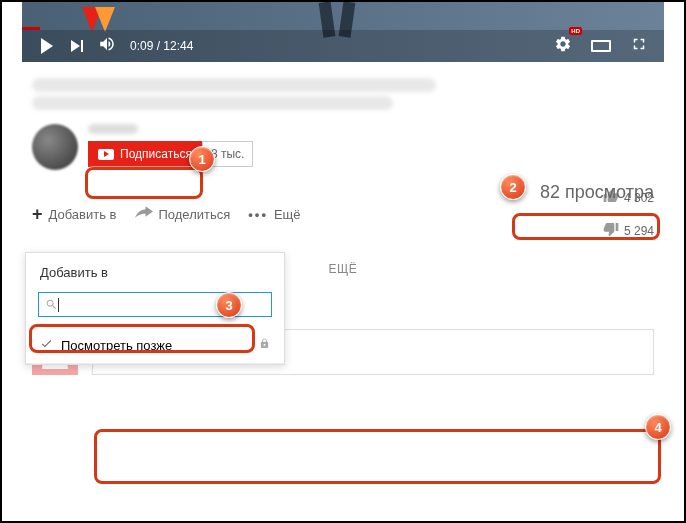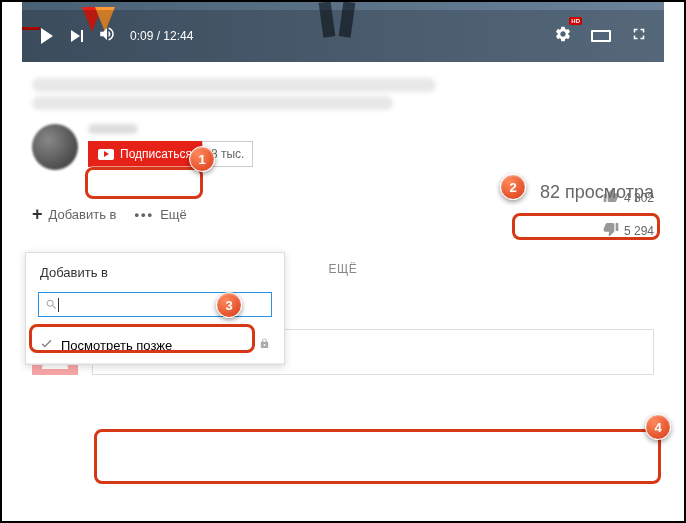--- a/index.html
+++ b/index.html
@@ -7,21 +7,21 @@
   
   .video-player { background: #333; height: 60px; position: relative; margin: 0 20px; }
   .video-bg { position: absolute; inset: 0; background: linear-gradient(90deg, #4a6074 0%, #6b8299 100%); }
   .video-legs { position: absolute; left: 45%; top: 0; width: 60px; height: 40px; }
   .video-legs::before, .video-legs::after { content: ''; position: absolute; width: 12px; height: 35px; background: #2a3845; top: 0; }
   .video-legs::before { left: 10px; transform: rotate(-8deg); }
   .video-legs::after { left: 30px; transform: rotate(8deg); }
   .logo-v { position: absolute; left: 60px; top: 5px; width: 40px; height: 30px; }
   .logo-v svg { width: 100%; height: 100%; }
   .red-bar { position: absolute; bottom: 32px; left: 0; width: 18px; height: 3px; background: #cc0000; }
-  .controls { position: absolute; bottom: 0; left: 0; right: 0; height: 52px; display: flex; align-items: center; padding: 4px 10px; color: #fff; background: rgba(0,0,0,0.2); }
+  .controls { position: absolute; bottom: 0; left: 0; right: 0; height: 20px; display: flex; align-items: center; padding: 16px 10px; color: #fff; background: rgba(0,0,0,0.2); }
   .ctrl-btn { width: 30px; height: 30px; display: flex; align-items: center; justify-content: center; cursor: pointer; }
   .play-icon { width: 0; height: 0; border-left: 12px solid #fff; border-top: 8px solid transparent; border-bottom: 8px solid transparent; }
   .next-icon { display: flex; align-items: center; }
   .next-icon::before { content: ''; width: 0; height: 0; border-left: 9px solid #fff; border-top: 6px solid transparent; border-bottom: 6px solid transparent; }
   .next-icon::after { content: ''; width: 2px; height: 12px; background: #fff; margin-left: 1px; }
   .volume-icon svg { width: 18px; height: 18px; fill: #fff; }
   .time-display { font-size: 12px; margin-left: 8px; }
   .right-controls { margin-left: auto; display: flex; align-items: center; gap: 8px; }
   .gear-icon svg { width: 18px; height: 18px; fill: #fff; }
   .hd-badge { position: absolute; top: -4px; right: -4px; background: #cc0000; color: #fff; font-size: 6px; padding: 1px 2px; border-radius: 2px; font-weight: bold; }
@@ -155,20 +155,26 @@
       </div>
     </div>
   </div>
 
   <div class="action-row">
     <div class="action-item">
       <span class="plus-icon">+</span>
       <span>Добавить в</span>
     </div>
     <div class="action-item">
+      <span class="share-arrow"><svg viewBox="0 0 24 18">
+            <path d="M14 0v4C6 5 2 10 0 16c3-4 7-6 14-6v4l10-7z"></path>
+          </svg></span>
+      <span>Поделиться</span>
+    </div>
+    <div class="action-item">
       <span class="dots">•••</span>
       <span>Ещё</span>
     </div>
     <div class="likes-area">
       <div class="like-item">
         <span class="thumb"><svg viewBox="0 0 24 24">
               <path d="M1 21h4V9H1v12zm22-11c0-1.1-.9-2-2-2h-6.31l.95-4.57.03-.32c0-.41-.17-.79-.44-1.06L14.17 1 7.59 7.59C7.22 7.95 7 8.45 7 9v10c0 1.1.9 2 2 2h9c.83 0 1.54-.5 1.84-1.22l3.02-7.05c.09-.23.14-.47.14-.73v-2z"></path>
             </svg></span>
         <span>4 302</span>
       </div>

